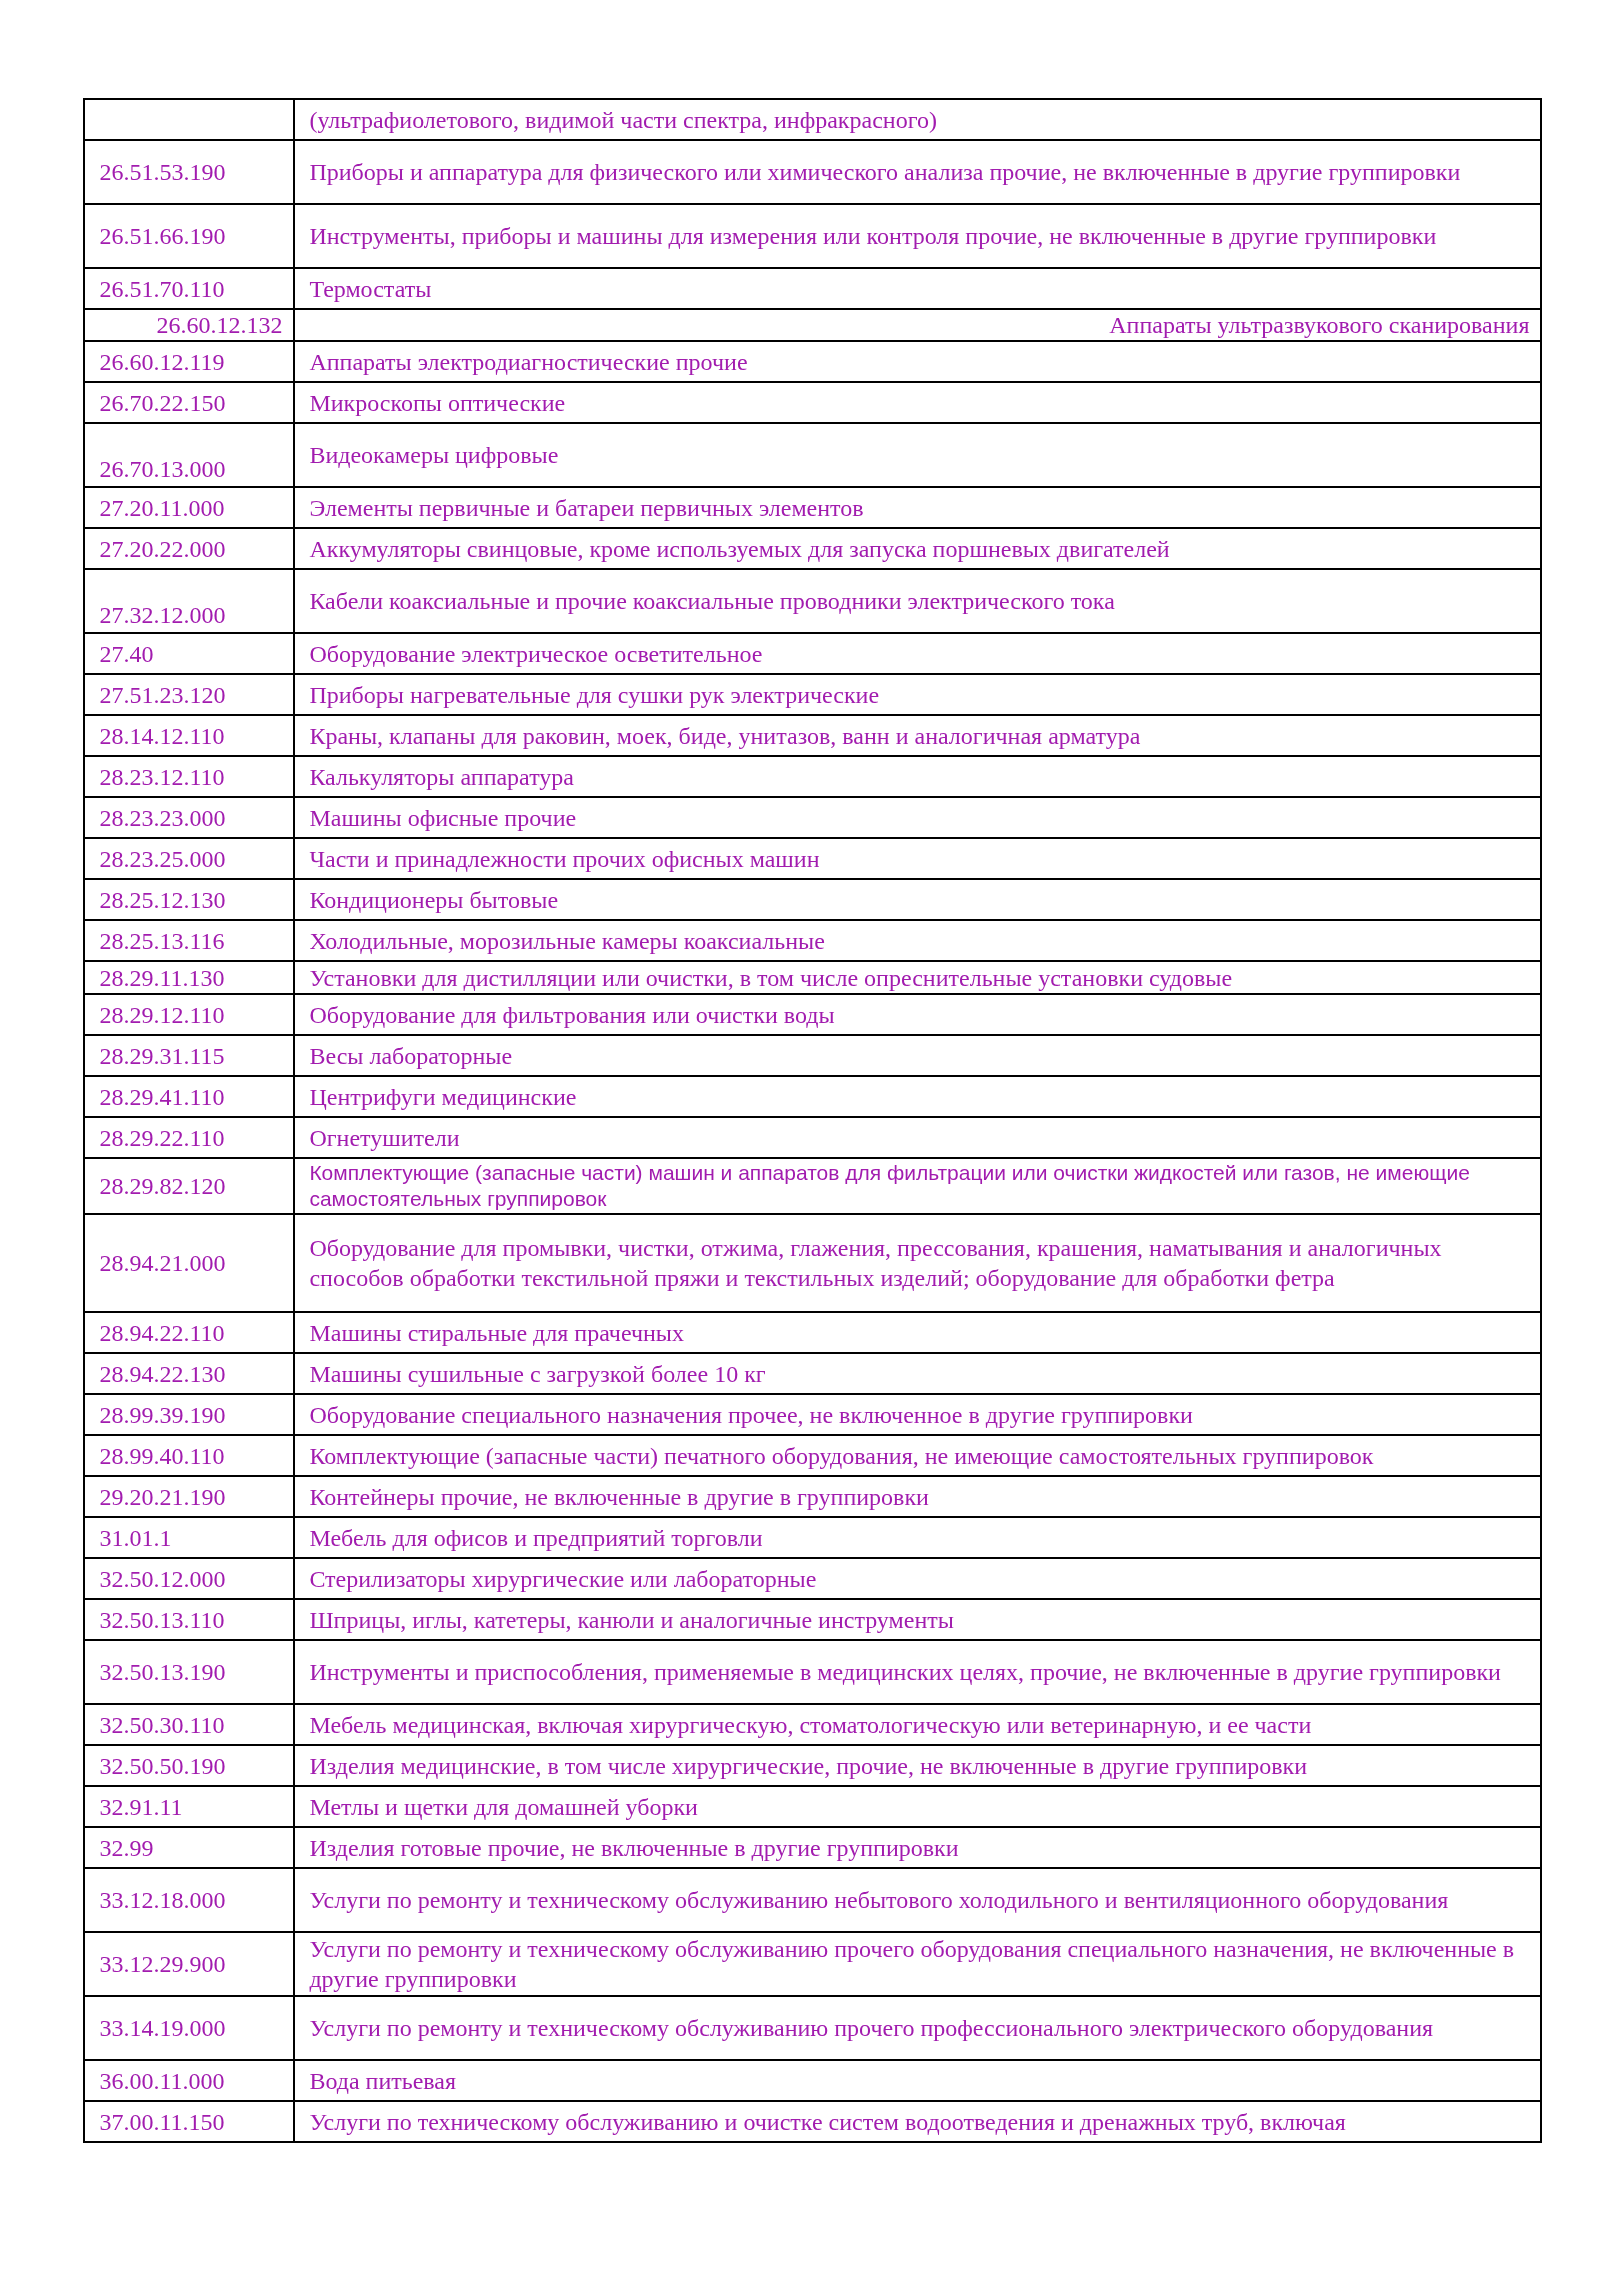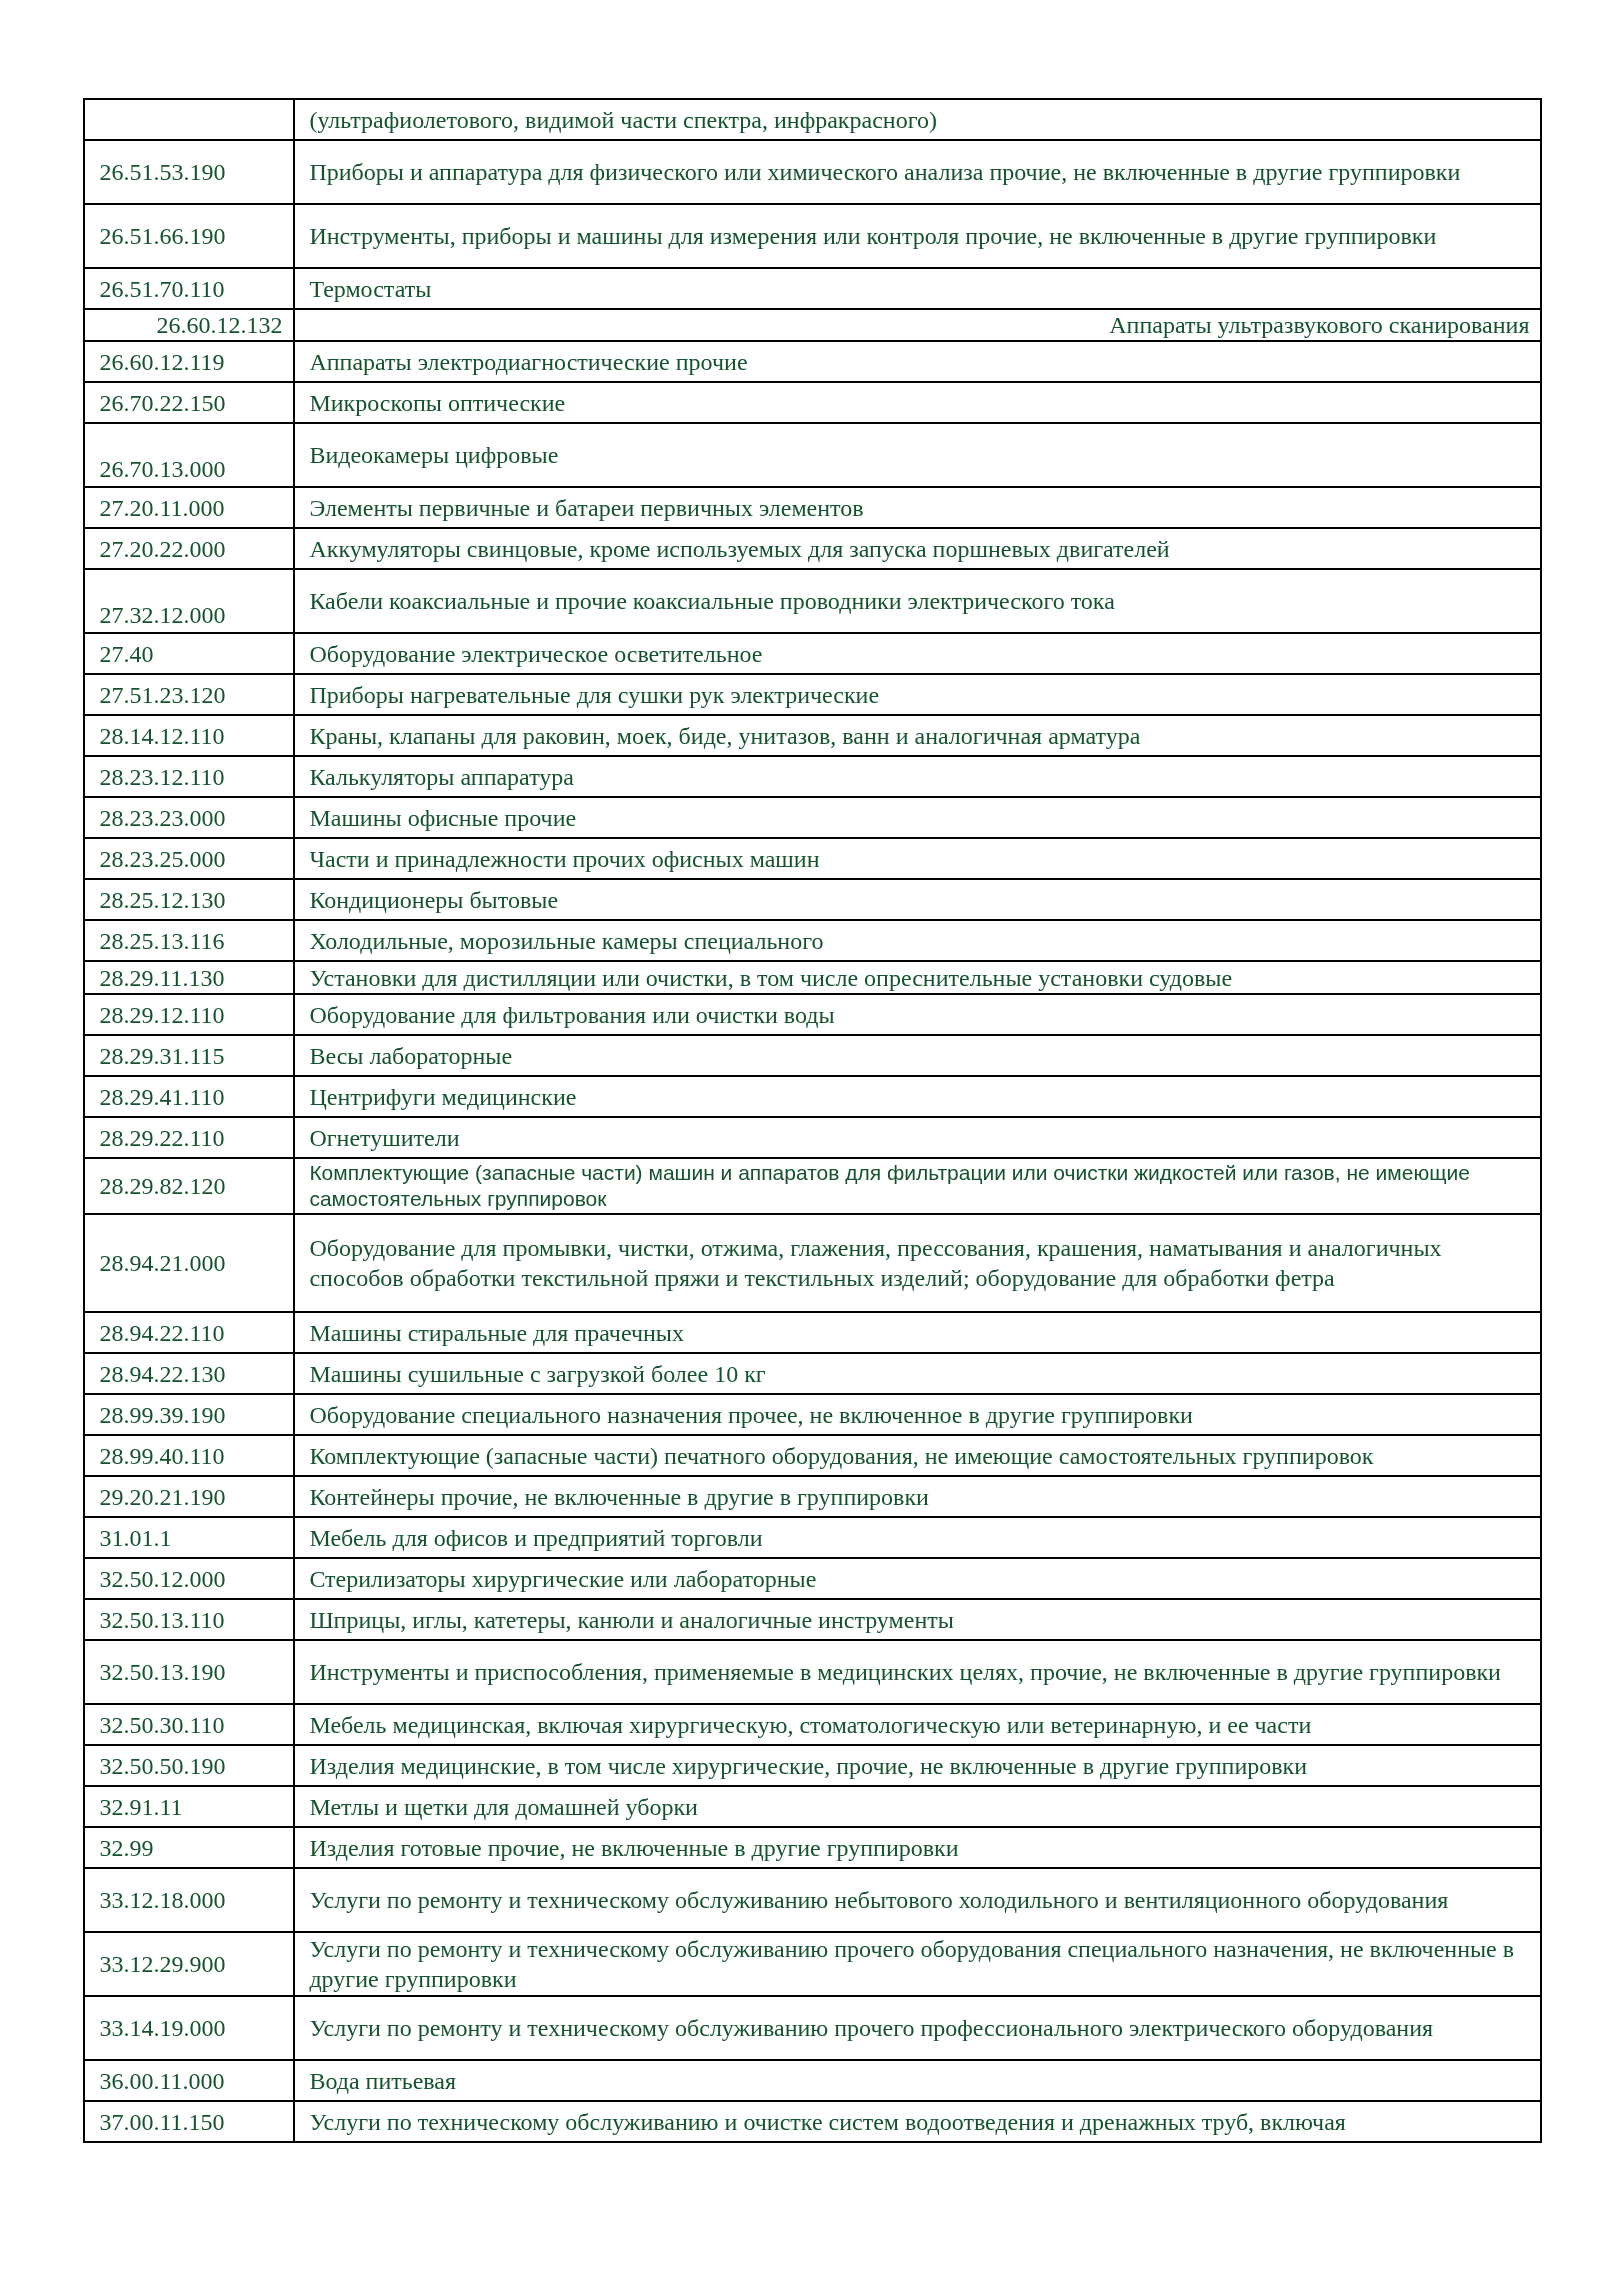--- a/index.html
+++ b/index.html
@@ -7,21 +7,21 @@
     .page { position: absolute; left: 0; top: 0; width: 1623px; height: 2295px; background: #fff; }
     table.okpd {
       position: absolute;
       left: 83px;
       top: 98px;
       width: 1457px;
       border-collapse: collapse;
       table-layout: fixed;
       font-family: "Liberation Serif", "DejaVu Serif", serif;
       font-size: 24px;
-      color: #14532d;
+      color: #a21caf;
     }
     table.okpd col.c-code { width: 210px; }
     table.okpd col.c-desc { width: 1247px; }
     table.okpd td {
       border: 2.6px solid #000;
       padding: 0 10.5px 0 13px;
       line-height: 30px;
       vertical-align: middle;
       box-sizing: border-box;
       overflow: hidden;
@@ -112,21 +112,21 @@
         <tr style="height: 41px;">
           <td class="code">28.23.25.000</td>
           <td class="desc">Части и принадлежности прочих офисных машин</td>
         </tr>
         <tr style="height: 41px;">
           <td class="code">28.25.12.130</td>
           <td class="desc">Кондиционеры бытовые</td>
         </tr>
         <tr style="height: 41px;">
           <td class="code">28.25.13.116</td>
-          <td class="desc">Холодильные, морозильные камеры специального</td>
+          <td class="desc">Холодильные, морозильные камеры коаксиальные</td>
         </tr>
         <tr style="height: 33px;">
           <td class="code">28.29.11.130</td>
           <td class="desc">Установки для дистилляции или очистки, в том числе опреснительные установки судовые</td>
         </tr>
         <tr style="height: 41px;">
           <td class="code">28.29.12.110</td>
           <td class="desc">Оборудование для фильтрования или очистки воды</td>
         </tr>
         <tr style="height: 41px;">

